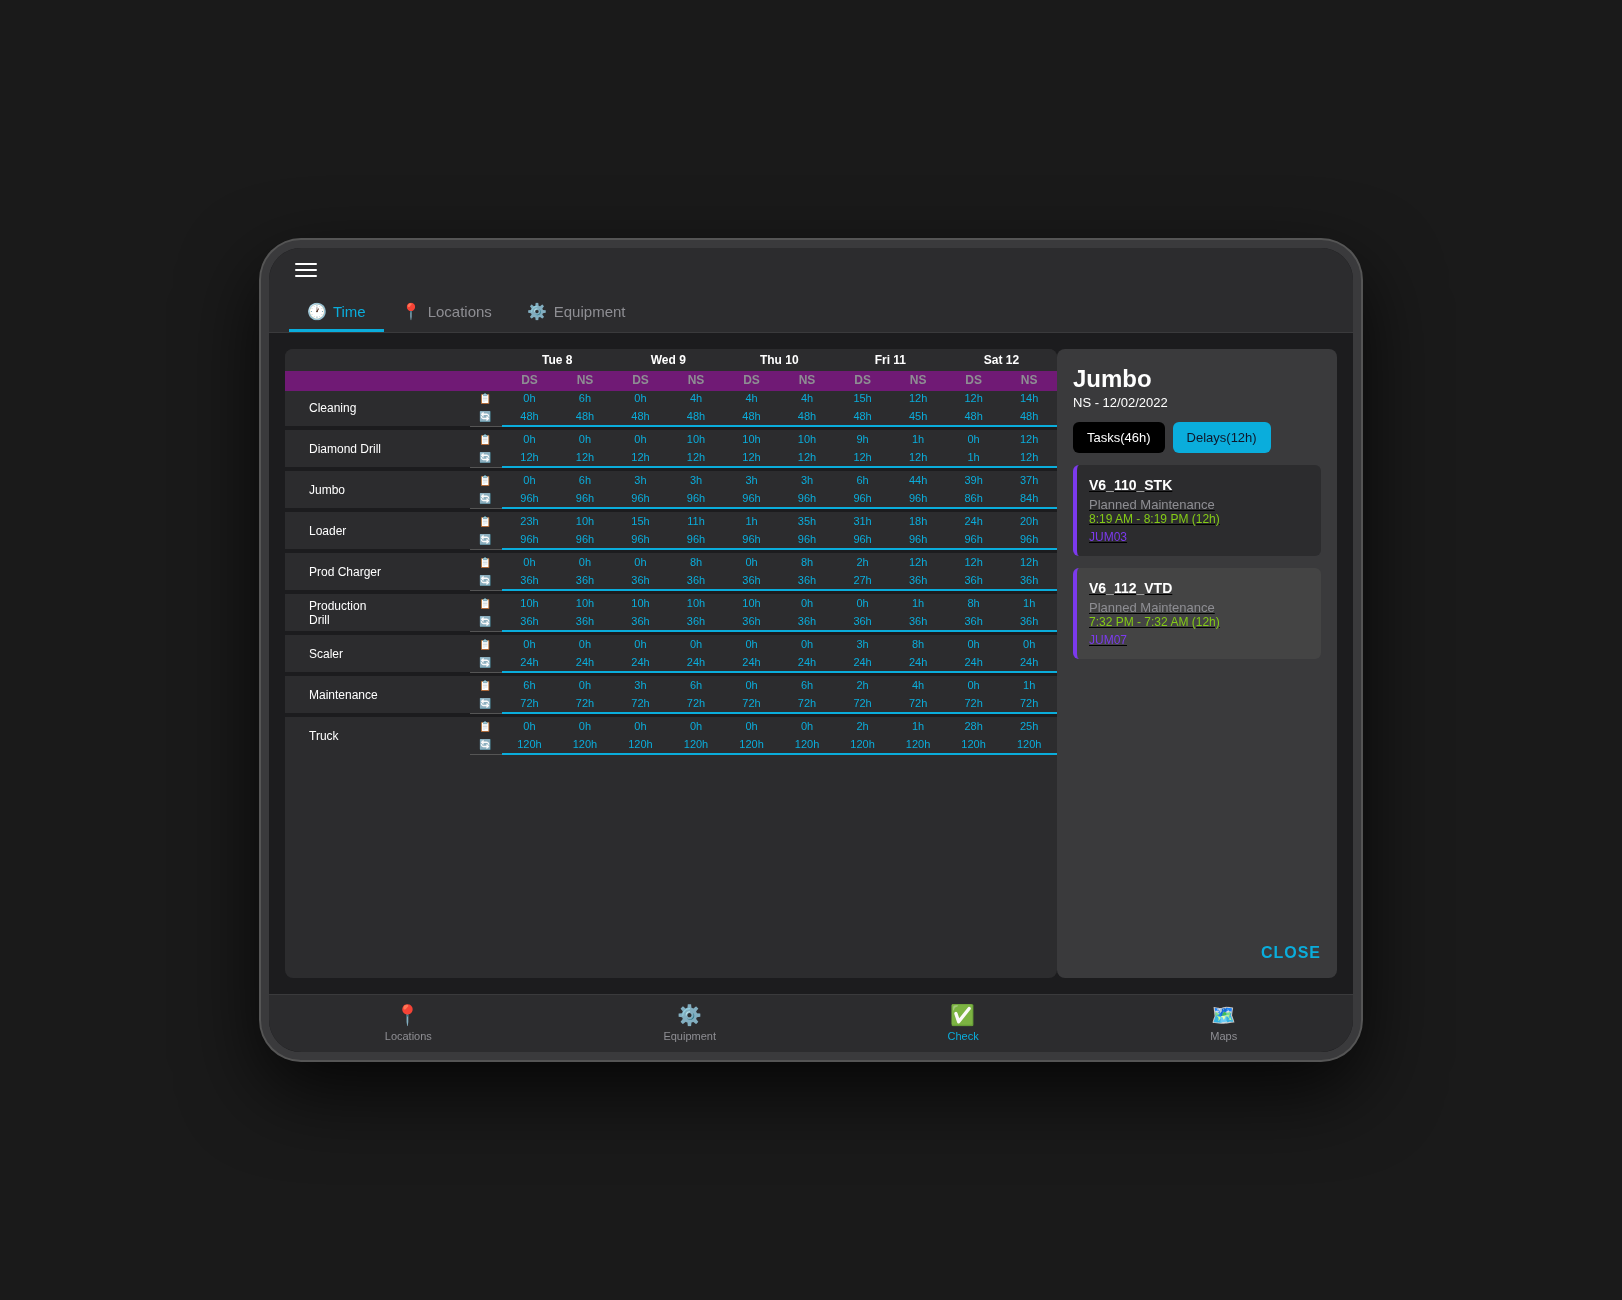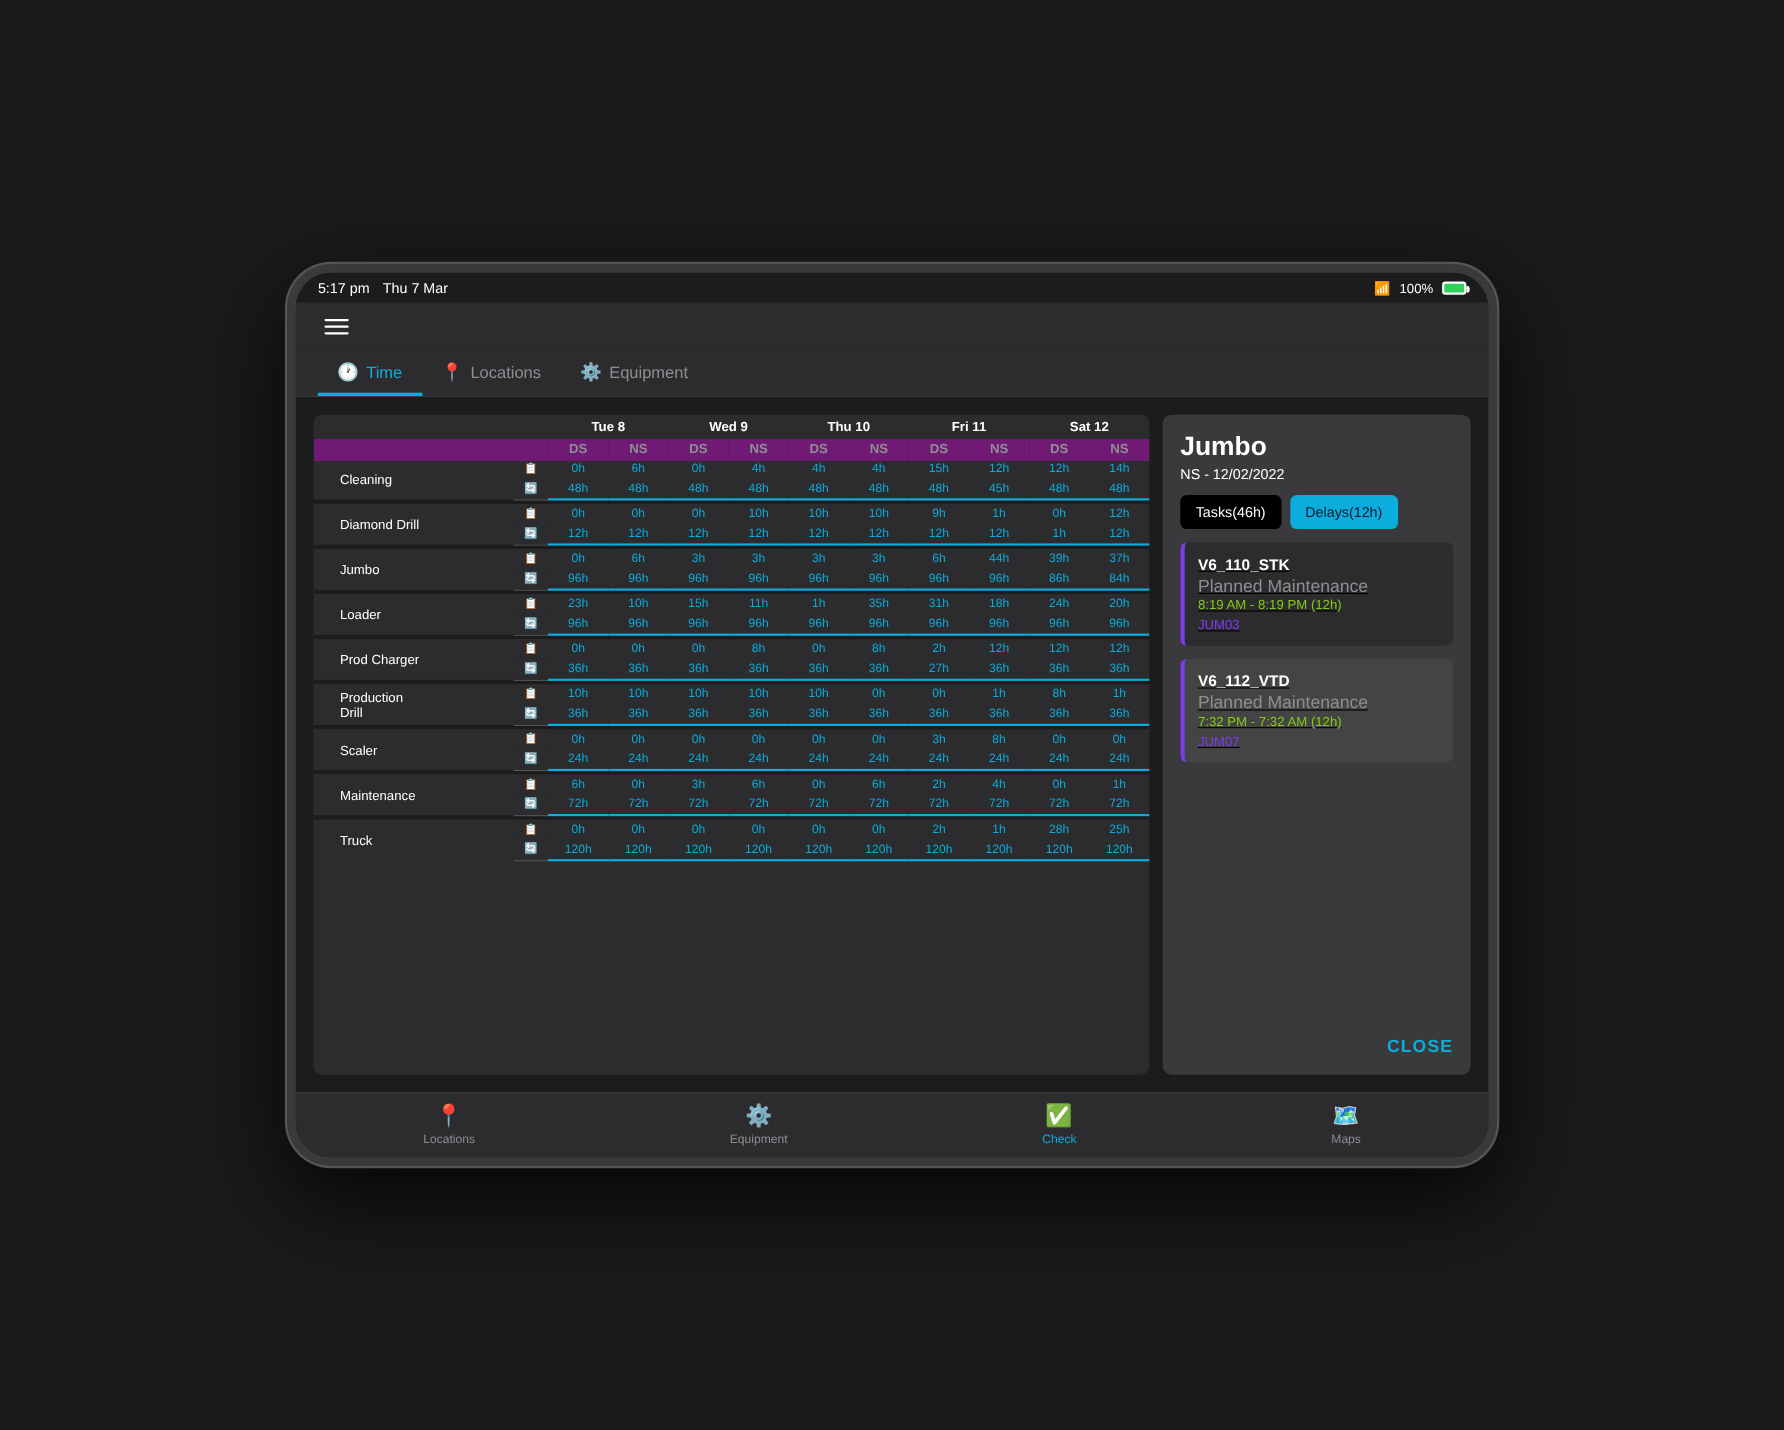--- a/index.html
+++ b/index.html
@@ -105,21 +105,20 @@
       border-bottom: 3px solid #0aaddc;
     }
     .tab-icon { font-size: 16px; }
 
     
     .main-content {
       flex: 1;
       background: #1c1c1e;
       display: flex;
       padding: 16px;
-      gap: 12px;
       overflow: hidden;
     }
 
     
     .schedule-panel {
       flex: 1;
       background: #2c2c2e;
       border-radius: 8px;
       overflow: hidden;
       display: flex;
@@ -250,21 +249,21 @@
       background: #444;
     }
     .delay-card-title {
       color: #fff;
       font-size: 14px;
       font-weight: 600;
       margin-bottom: 4px;
     }
     .delay-card-type {
       color: #8e8e93;
-      font-size: 16px;
+      font-size: 13px;
     }
     .delay-card-time {
       color: #84cc16;
       font-size: 12px;
     }
     .delay-card-id {
       color: #7c3aed;
       font-size: 12px;
       margin-top: 4px;
     }
@@ -303,31 +302,20 @@
 
     
     .row-top td { border-bottom: none; }
     .row-bot td { border-bottom: 1px solid #555; }
   </style>
 </head>
 <body>
 
 <div class="tablet-shell">
 
-  <div class="status-bar">
-    <div class="status-left">
-      <span>5:17 pm</span>
-      <span>Thu 7 Mar</span>
-    </div>
-    <div class="status-right">
-      <span>📶</span>
-      <span>100%</span>
-      <span class="battery-icon"></span>
-    </div>
-  </div>
 
   <div class="top-nav">
     <div class="hamburger">
       <span></span>
         <span></span>
         <span></span>
     </div>
   </div>
 
   <div class="tabs-bar">

